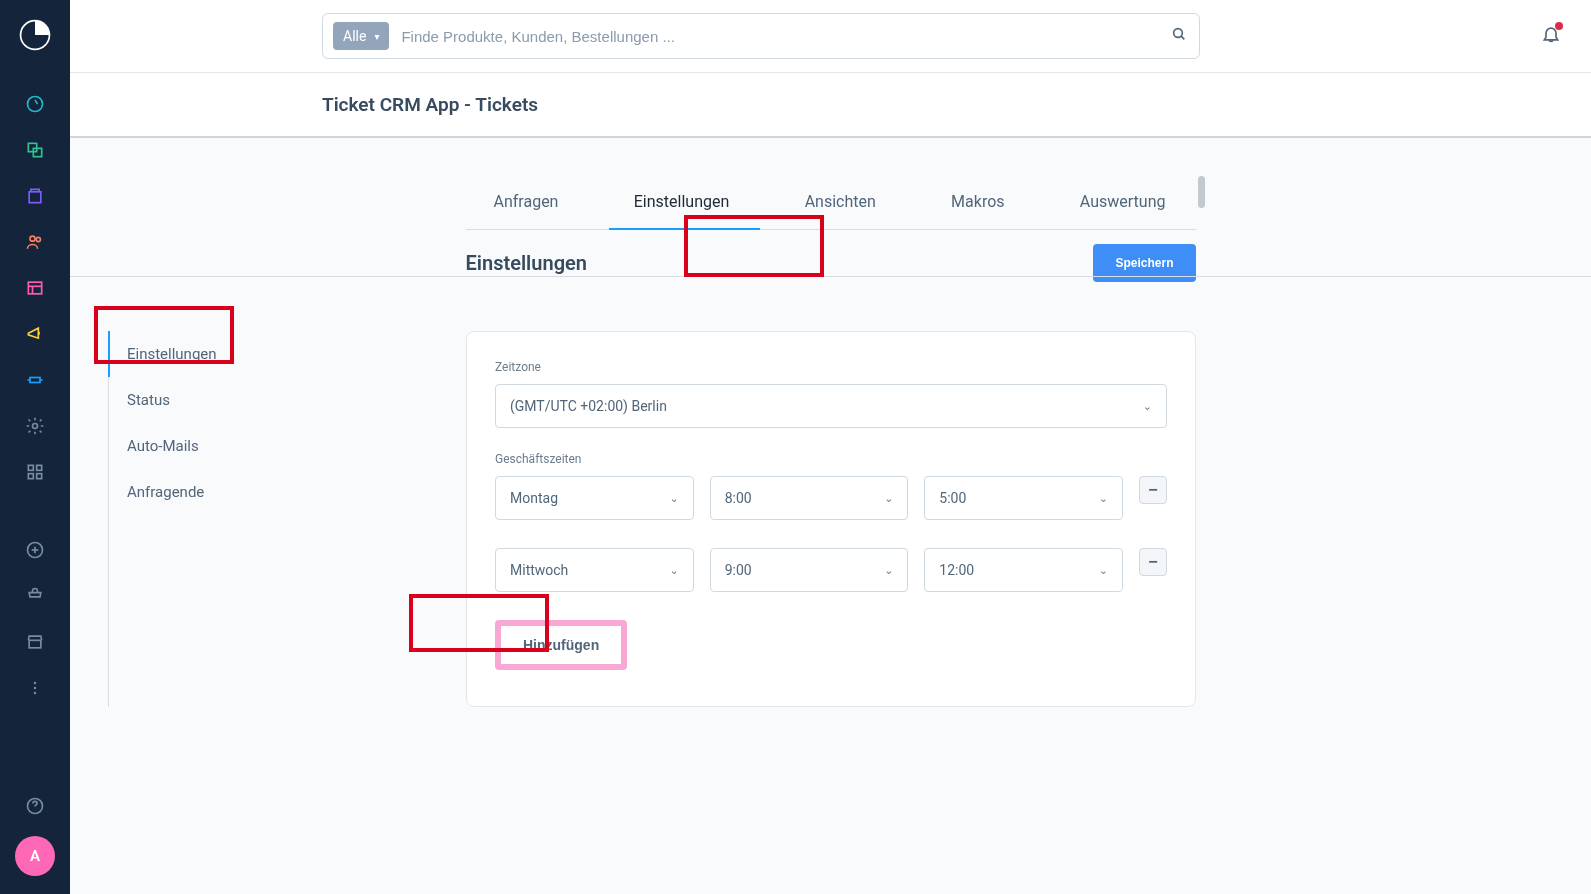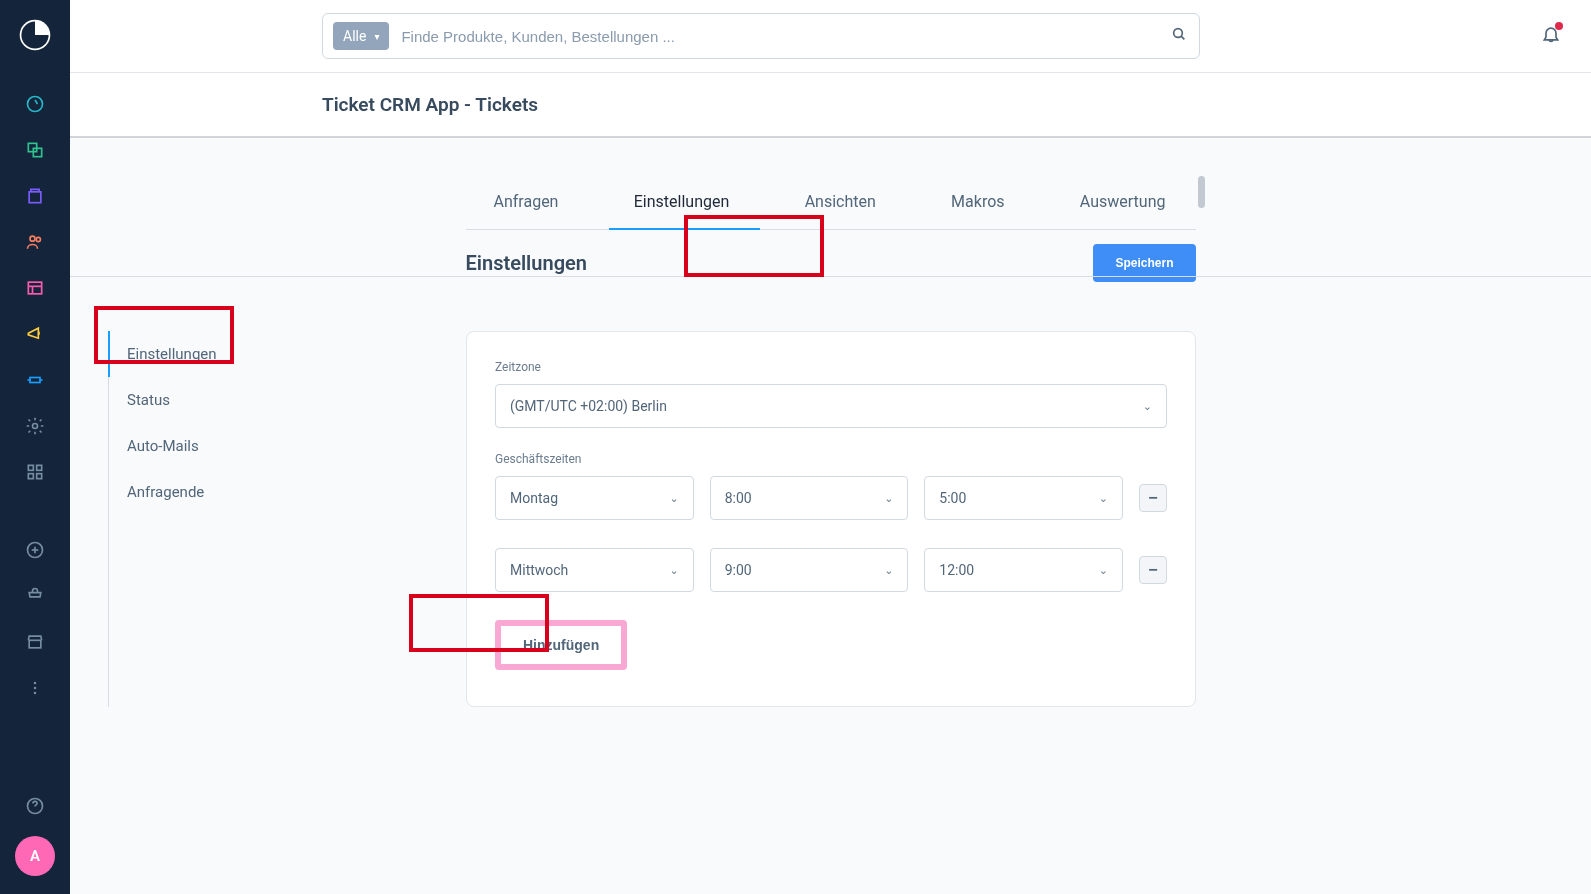--- a/index.html
+++ b/index.html
@@ -303,21 +303,21 @@
 .select .chev, .chev-dd {
   color: #6b7d8e;
   font-size: 11px;
 }
 .field-group { margin-bottom: 24px; }
 
 .hours-row {
   display: flex;
   gap: 16px;
   margin-bottom: 28px;
-  align-items: center;
+  align-items: flex-start;
 }
 .hours-row .select { flex: 1; }
 .icon-btn {
   width: 28px;
   height: 28px;
   border: 1px solid #d1d9e0;
   border-radius: 4px;
   background: #f3f5f8;
   display: flex;
   align-items: center;

